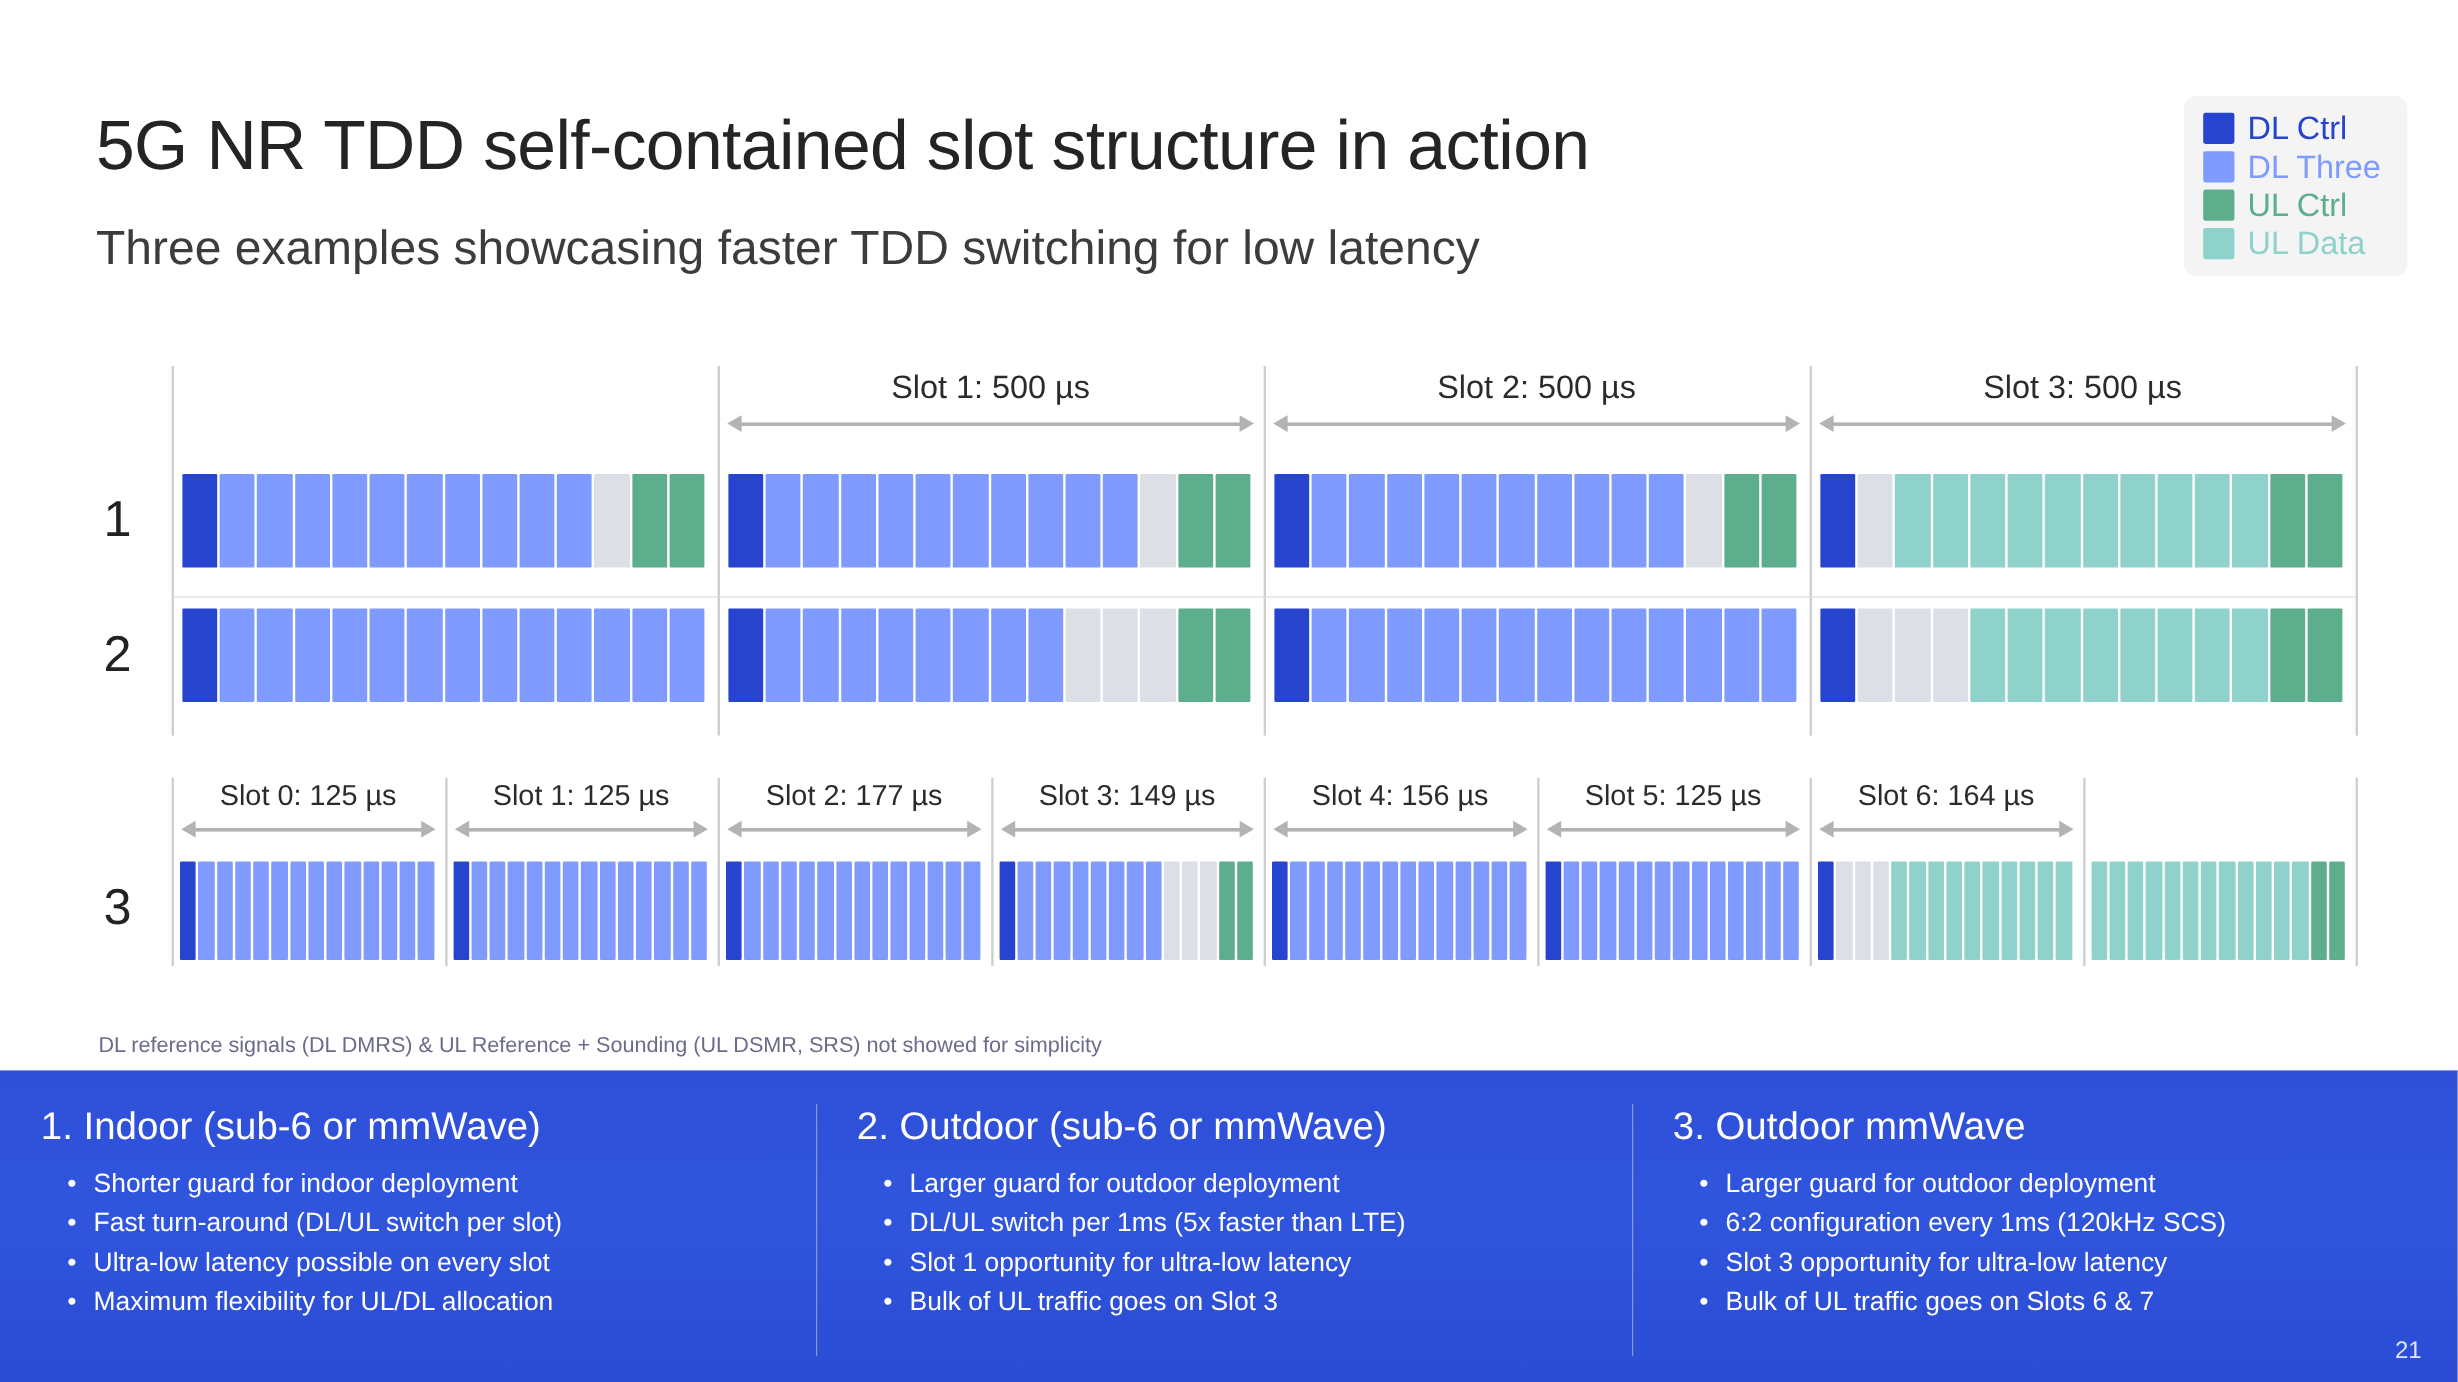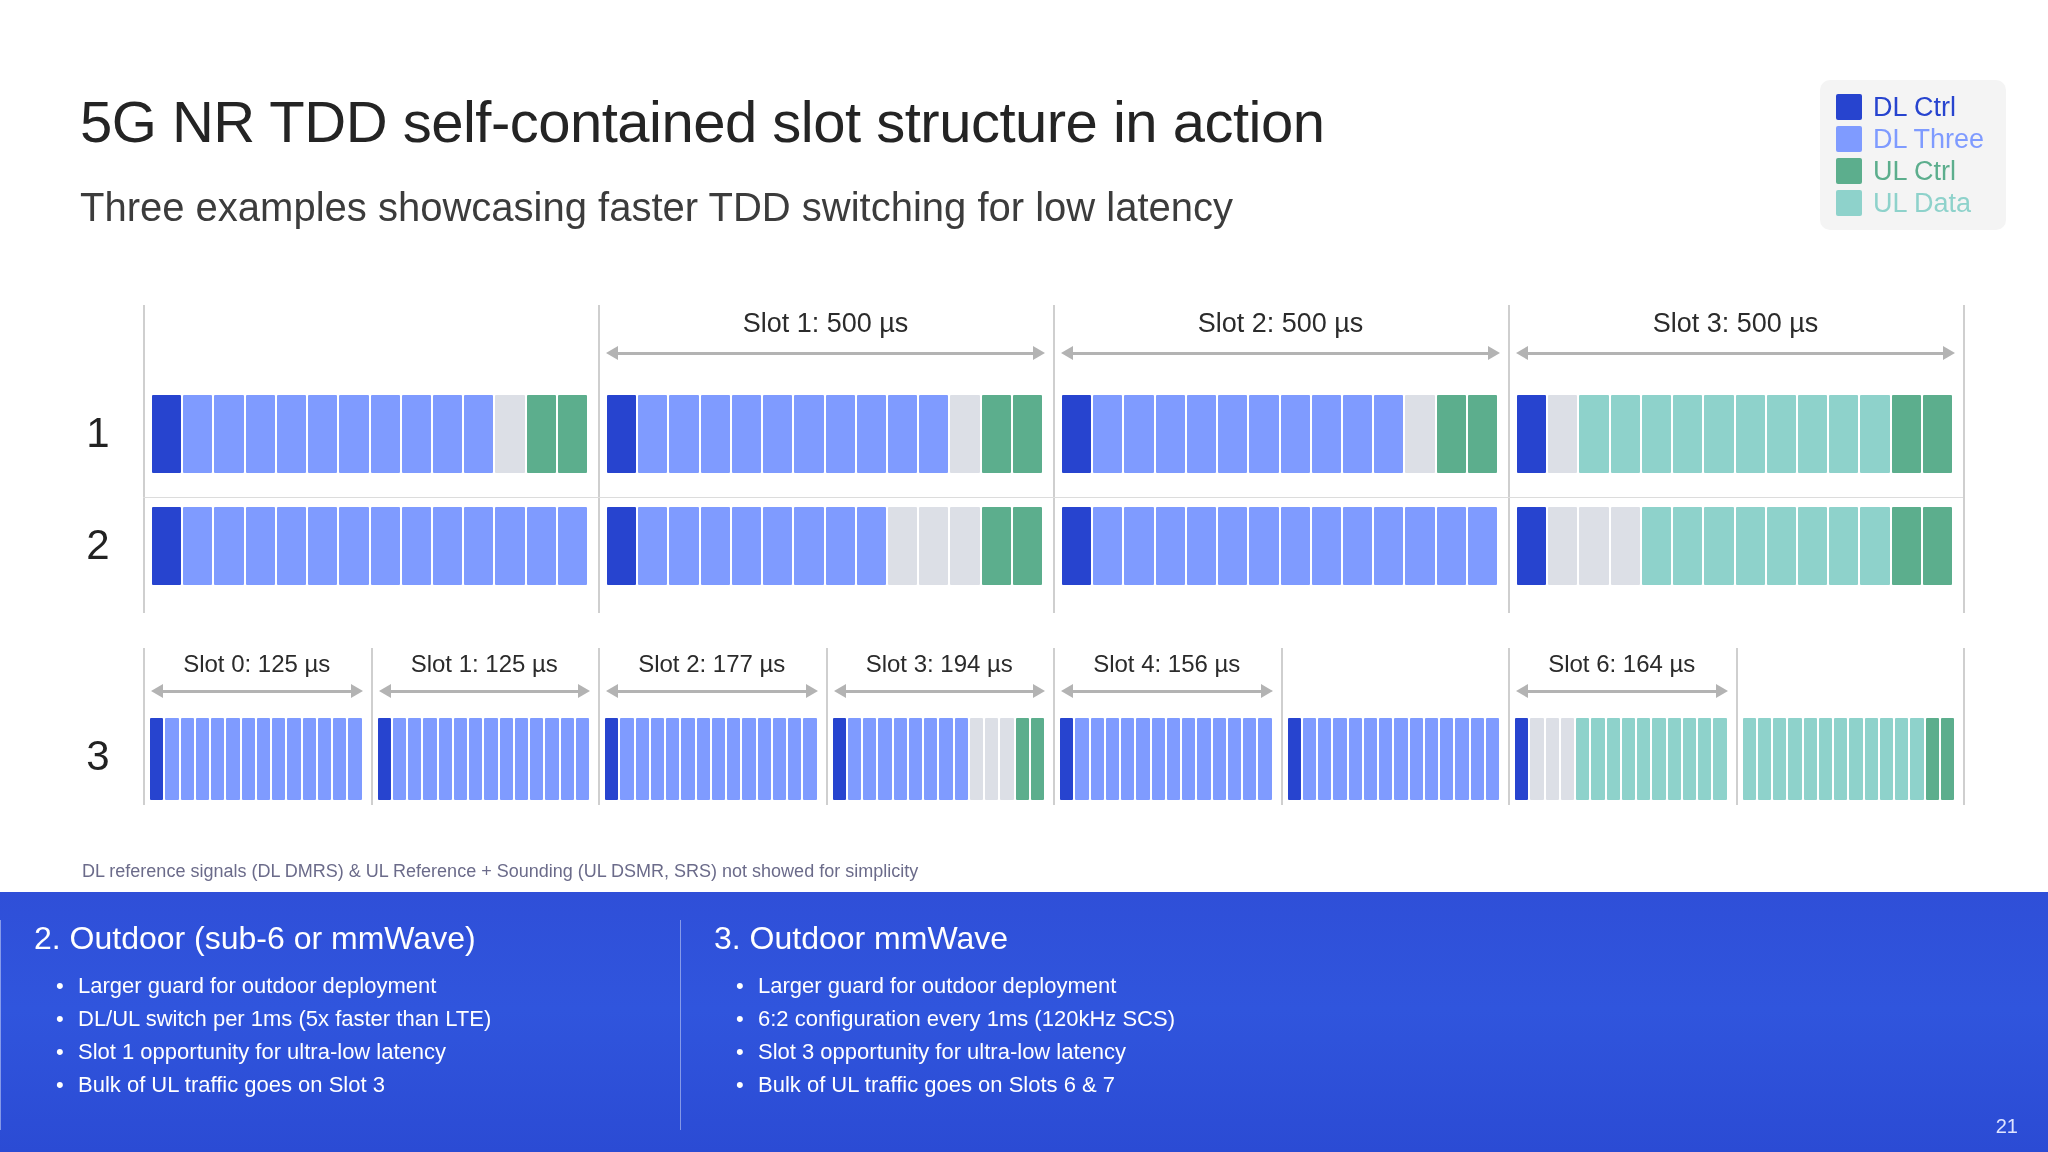--- a/index.html
+++ b/index.html
@@ -363,35 +363,43 @@
     </div>
     <div class="slot-head" style="left: 598px; top: 650px; width: 227.5px; height: 52px;">
       <div class="slot-head-label small">Slot 2: 177 µs</div>
       <div class="arrow-wrap" style="top: 34px;">
         <div class="arrow-line" style="background: rgb(179, 179, 179);"></div>
         <div class="arrow-head left" style="border-right-color: rgb(179, 179, 179);"></div>
         <div class="arrow-head right" style="border-left-color: rgb(179, 179, 179);"></div>
       </div>
     </div>
     <div class="slot-head" style="left: 825.5px; top: 650px; width: 227.5px; height: 52px;">
-      <div class="slot-head-label small">Slot 3: 194 µs</div>
+      <div class="slot-head-label small">Slot 3: 149 µs</div>
       <div class="arrow-wrap" style="top: 34px;">
         <div class="arrow-line" style="background: rgb(179, 179, 179);"></div>
         <div class="arrow-head left" style="border-right-color: rgb(179, 179, 179);"></div>
         <div class="arrow-head right" style="border-left-color: rgb(179, 179, 179);"></div>
       </div>
     </div>
     <div class="slot-head" style="left: 1053px; top: 650px; width: 227.5px; height: 52px;">
       <div class="slot-head-label small">Slot 4: 156 µs</div>
       <div class="arrow-wrap" style="top: 34px;">
         <div class="arrow-line" style="background: rgb(179, 179, 179);"></div>
         <div class="arrow-head left" style="border-right-color: rgb(179, 179, 179);"></div>
         <div class="arrow-head right" style="border-left-color: rgb(179, 179, 179);"></div>
       </div>
     </div>
+    <div class="slot-head" style="left: 1280.5px; top: 650px; width: 227.5px; height: 52px;">
+      <div class="slot-head-label small">Slot 5: 125 µs</div>
+      <div class="arrow-wrap" style="top: 34px;">
+        <div class="arrow-line" style="background: rgb(179, 179, 179);"></div>
+        <div class="arrow-head left" style="border-right-color: rgb(179, 179, 179);"></div>
+        <div class="arrow-head right" style="border-left-color: rgb(179, 179, 179);"></div>
+      </div>
+    </div>
     <div class="slot-head" style="left: 1508px; top: 650px; width: 227.5px; height: 52px;">
       <div class="slot-head-label small">Slot 6: 164 µs</div>
       <div class="arrow-wrap" style="top: 34px;">
         <div class="arrow-line" style="background: rgb(179, 179, 179);"></div>
         <div class="arrow-head left" style="border-right-color: rgb(179, 179, 179);"></div>
         <div class="arrow-head right" style="border-left-color: rgb(179, 179, 179);"></div>
       </div>
     </div>
     <div class="row-number" style="left: 75px; top: 732px;">3</div>
     <div class="slot-strip" style="left: 150px; top: 718px; width: 211.5px; height: 82px;">
@@ -520,20 +528,29 @@
       <div class="sym" style="background: rgb(142, 210, 203);"></div>
       <div class="sym" style="background: rgb(142, 210, 203);"></div>
       <div class="sym" style="background: rgb(92, 174, 141);"></div>
       <div class="sym" style="background: rgb(92, 174, 141);"></div>
     </div>
   </div>
 
 <div id="footnote">DL reference signals (DL DMRS) &amp; UL Reference + Sounding (UL DSMR, SRS) not showed for simplicity</div>
 
 <div id="bottom-panel">
+  <div class="panel-col c1">
+      <div class="panel-heading">1. Indoor (sub-6 or mmWave)</div>
+      <ul class="panel-list">
+        <li>Shorter guard for indoor deployment</li>
+        <li>Fast turn-around (DL/UL switch per slot)</li>
+        <li>Ultra-low latency possible on every slot</li>
+        <li>Maximum flexibility for UL/DL allocation</li>
+      </ul>
+    </div>
     <div class="panel-col c2">
       <div class="panel-heading">2. Outdoor (sub-6 or mmWave)</div>
       <ul class="panel-list">
         <li>Larger guard for outdoor deployment</li>
         <li>DL/UL switch per 1ms (5x faster than LTE)</li>
         <li>Slot 1 opportunity for ultra-low latency</li>
         <li>Bulk of UL traffic goes on Slot 3</li>
       </ul>
       <div class="panel-divider" style="left: 0px;"></div>
     </div>

